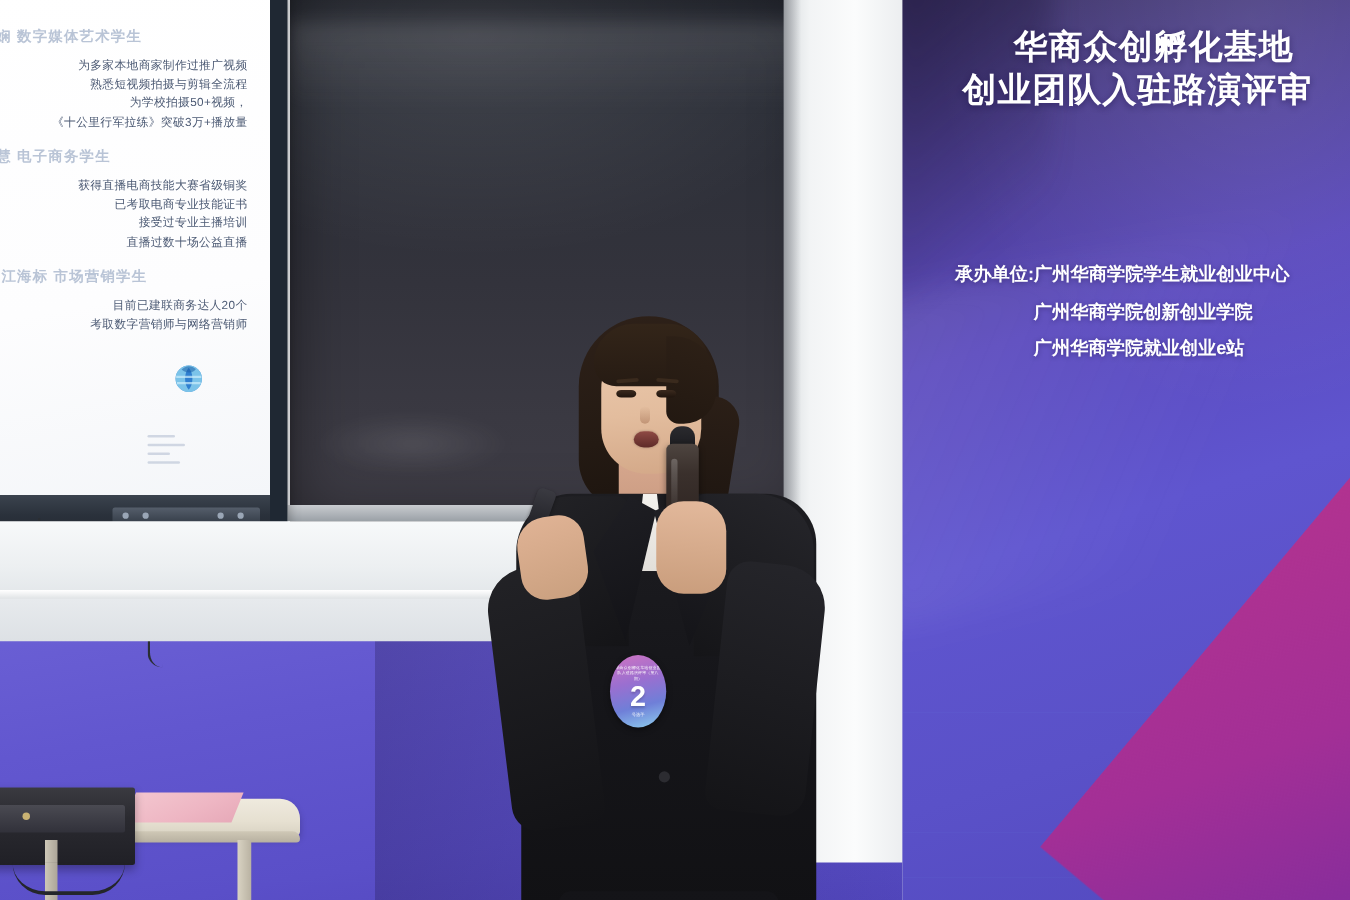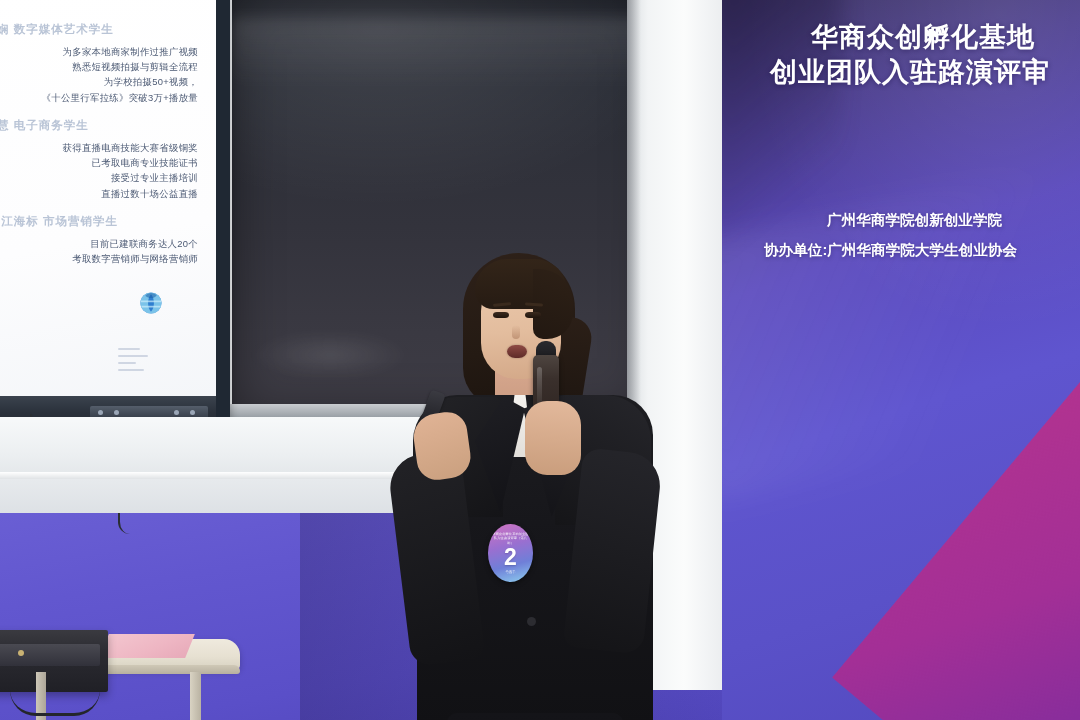--- a/index.html
+++ b/index.html
@@ -344,22 +344,23 @@
   <div class="backdrop">
     <div class="bd-dark"></div>
     <div class="bd-sheen"></div>
 
     <div class="bd-title">
       <div class="l1">华商众创孵化基地</div>
       <div class="l2">创业团队入驻路演评审</div>
     </div>
 
     <div class="bd-body">
+      <div class="row"><span>承办单位:</span><span>广州华商学院学生就业创业中心</span></div>
       <div class="row ind"><span>广州华商学院创新创业学院</span></div>
-      <div class="row"><span>协办单位:</span><span>广州华商学院大学生创业协会</span></div>
+      <div class="row ind"><span>广州华商学院就业创业e站</span></div>
     </div>
 
 
     <div class="waves">
       <div class="wave" style="top:-470px;"></div>
       <div class="wave" style="top:-440px;"></div>
       <div class="wave" style="top:-410px;"></div>
       <div class="wave" style="top:-378px;"></div>
       <div class="wave" style="top:-344px;"></div>
       <div class="wave" style="top:-308px;"></div>

